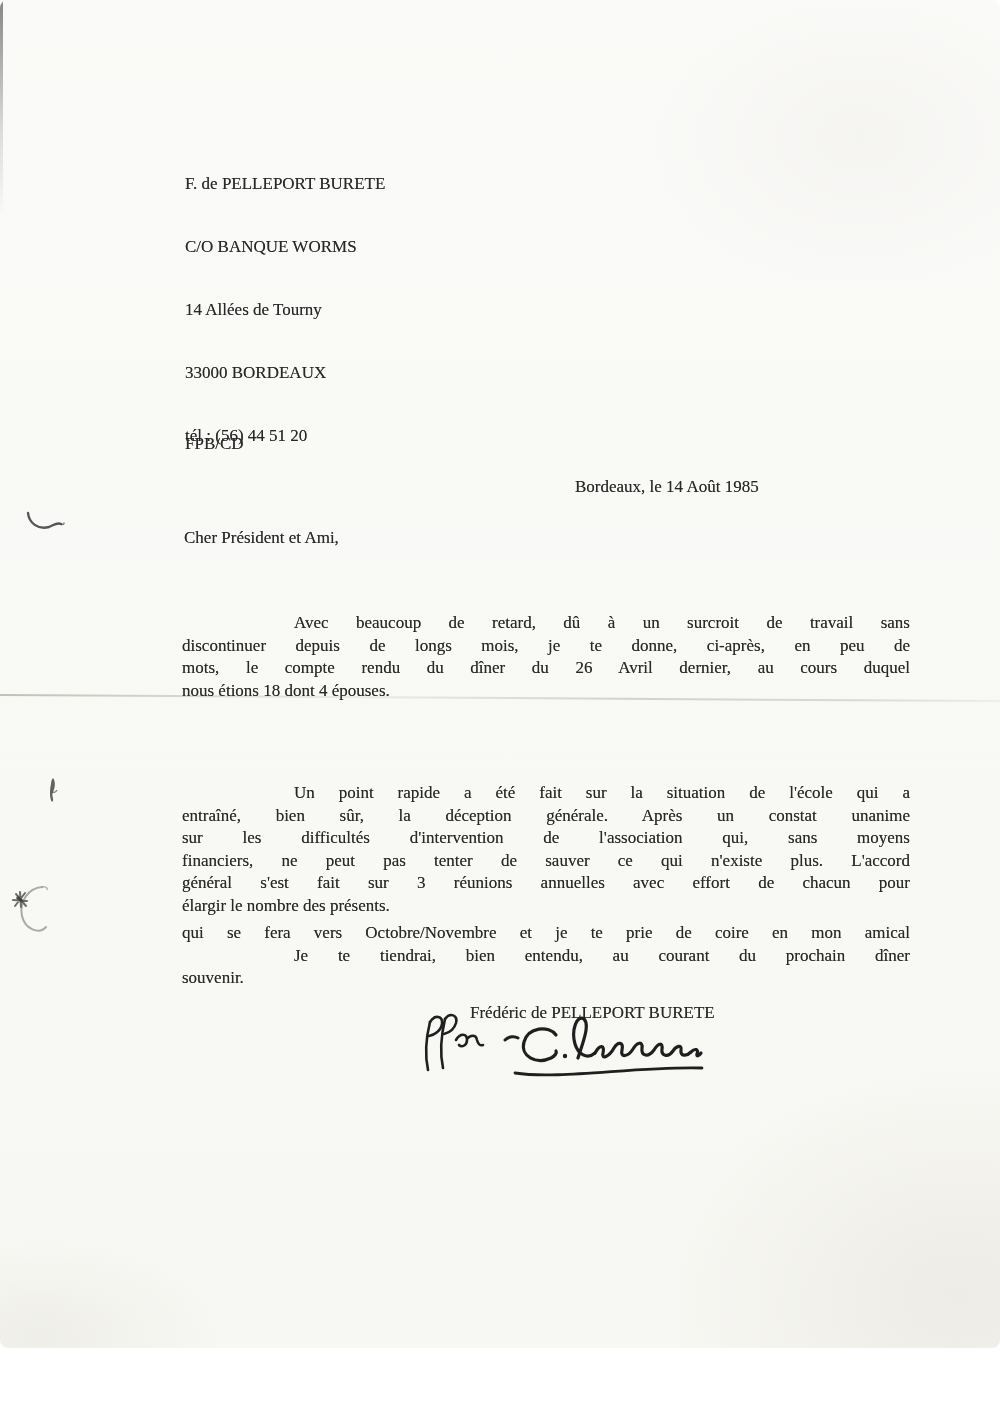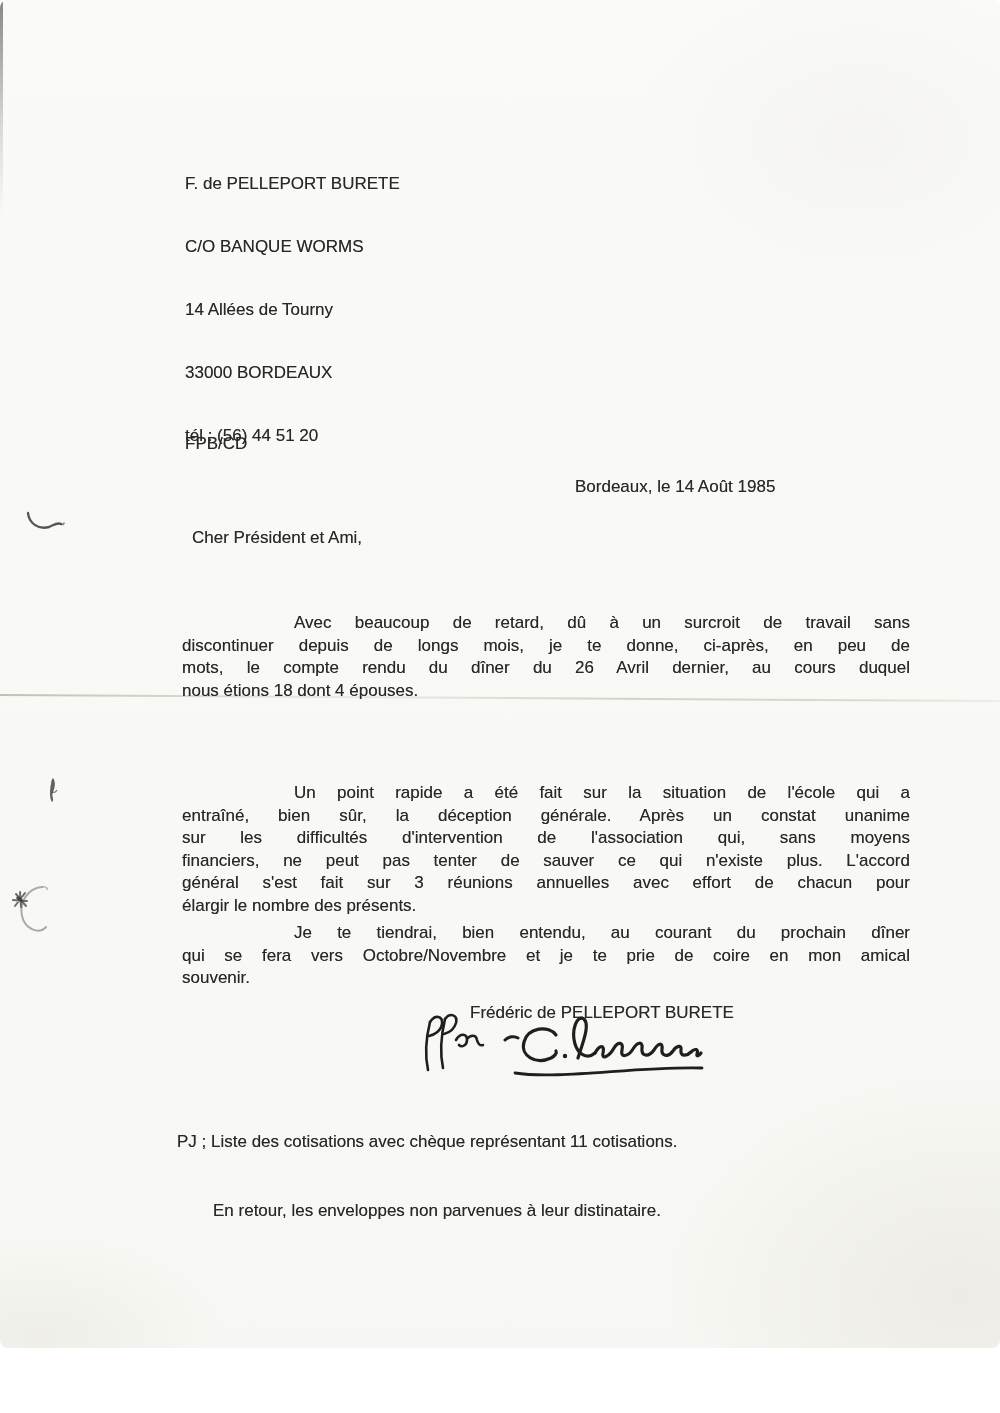--- a/index.html
+++ b/index.html
@@ -5,21 +5,21 @@
   html,body{margin:0;padding:0;}
   .page{
     position:relative;
     width:1000px;height:1348px;
     overflow:hidden;
     background:
       radial-gradient(ellipse 320px 220px at 86% 10%, rgba(205,200,190,0.10), transparent 70%),
       radial-gradient(ellipse 420px 320px at 96% 96%, rgba(190,183,170,0.18), transparent 70%),
       radial-gradient(ellipse 260px 140px at 4% 99%, rgba(180,175,165,0.12), transparent 70%),
       linear-gradient(#fafaf8, #f7f7f3);
-    font-family:Liberation Sans, sans-serif;
+    font-family:Liberation Serif, serif;
     color:#282828;
     border-radius:8px;
   }
   .mono{
     position:absolute;
     font-size:17px;
     line-height:21px;
     white-space:pre;
     text-shadow:0 0 0.5px rgba(30,30,30,0.55);
   }
@@ -83,42 +83,42 @@
     <div class="addr-line">14 Allées de Tourny</div>
     <div class="addr-line">33000 BORDEAUX</div>
     <div class="addr-line">tél : (56) 44 51 20</div>
   </div>
 
 
   <div class="mono" style="left:185px;top:433px;">FPB/CD</div>
 
   <div class="mono" style="left:575px;top:476px;">Bordeaux, le 14 Août 1985</div>
 
-  <div class="mono" style="left:192px;top:527px;">Cher Président et Ami,</div>
+  <div class="mono" style="left:184px;top:527px;">Cher Président et Ami,</div>
 
   <div class="para" style="top:572px;">
     <div class="jline first">Avec beaucoup de retard, dû à un surcroit de travail sans</div>
     <div class="jline">discontinuer depuis de longs mois, je te donne, ci-après, en peu de</div>
     <div class="jline">mots, le compte rendu du dîner du 26 Avril dernier, au cours duquel</div>
     <div class="jline last">nous étions 18 dont 4 épouses.</div>
   </div>
 
 
   <div class="para" style="top:742px;">
     <div class="jline first">Un point rapide a été fait sur la situation de l'école qui a</div>
     <div class="jline">entraîné, bien sûr, la déception générale. Après un constat unanime</div>
     <div class="jline">sur les difficultés d'intervention de l'association qui, sans moyens</div>
     <div class="jline">financiers, ne peut pas tenter de sauver ce qui n'existe plus. L'accord</div>
     <div class="jline">général s'est fait sur 3 réunions annuelles avec effort de chacun pour</div>
     <div class="jline last">élargir le nombre des présents.</div>
   </div>
 
   <div class="para" style="top:882px;">
+    <div class="jline">qui se fera vers Octobre/Novembre et je te prie de coire en mon amical</div>
     <div class="jline first">Je te tiendrai, bien entendu, au courant du prochain dîner</div>
-    <div class="jline">qui se fera vers Octobre/Novembre et je te prie de coire en mon amical</div>
     <div class="jline last">souvenir.</div>
   </div>
 
   <div class="mono" style="left:470px;top:1002px;">Frédéric de PELLEPORT BURETE</div>
 
   <svg style="left:408px;top:1006px;" width="320" height="82" viewBox="0 0 320 82">
 
     <g stroke="#1f1f1f" stroke-width="2.6" fill="none" stroke-linecap="round">
       <path d="M22,16 C18,32 17,50 20,64"></path>
       <path d="M22,16 C27,8 35,10 34,18 C33,25 26,29 21,30"></path>
@@ -132,18 +132,14 @@
     <g stroke="#1f1f1f" stroke-width="3.2" fill="none" stroke-linecap="round">
       <path d="M148,29 C141,19 120,21 116,36 C112,50 128,59 143,52 C147,50 149,47 148,45"></path>
       <circle cx="157" cy="50" r="2.2" fill="#1f1f1f" stroke="none"></circle>
       <path d="M170,52 C175,36 182,19 176,13 C169,8 163,24 167,38 C170,48 179,54 187,47"></path>
       <path d="M187,47 C192,38 197,39 195,47 C193,54 201,51 206,42 C210,35 216,36 214,44 C212,52 220,51 225,43 C229,36 235,35 234,42 C233,50 240,52 246,44 C250,37 255,36 254,43 C253,50 260,52 265,45 C268,40 274,38 273,44 C272,50 278,51 283,46 C287,42 291,43 289,48 C288,51 291,50 293,47"></path>
     </g>
 
     <path d="M107,67 C150,74 230,60 294,62" fill="none" stroke="#1f1f1f" stroke-width="2.8" stroke-linecap="round"></path>
   </svg>
 
-  <div class="mono" style="left:177px;top:1084px;line-height:23px;">
-    <div>PJ ; Liste des cotisations avec chèque représentant 11 cotisations.</div>
-    <div style="text-indent:36px;">En retour, les enveloppes non parvenues à leur distinataire.</div>
-  </div>
 
 </div>
 
 </body></html>

